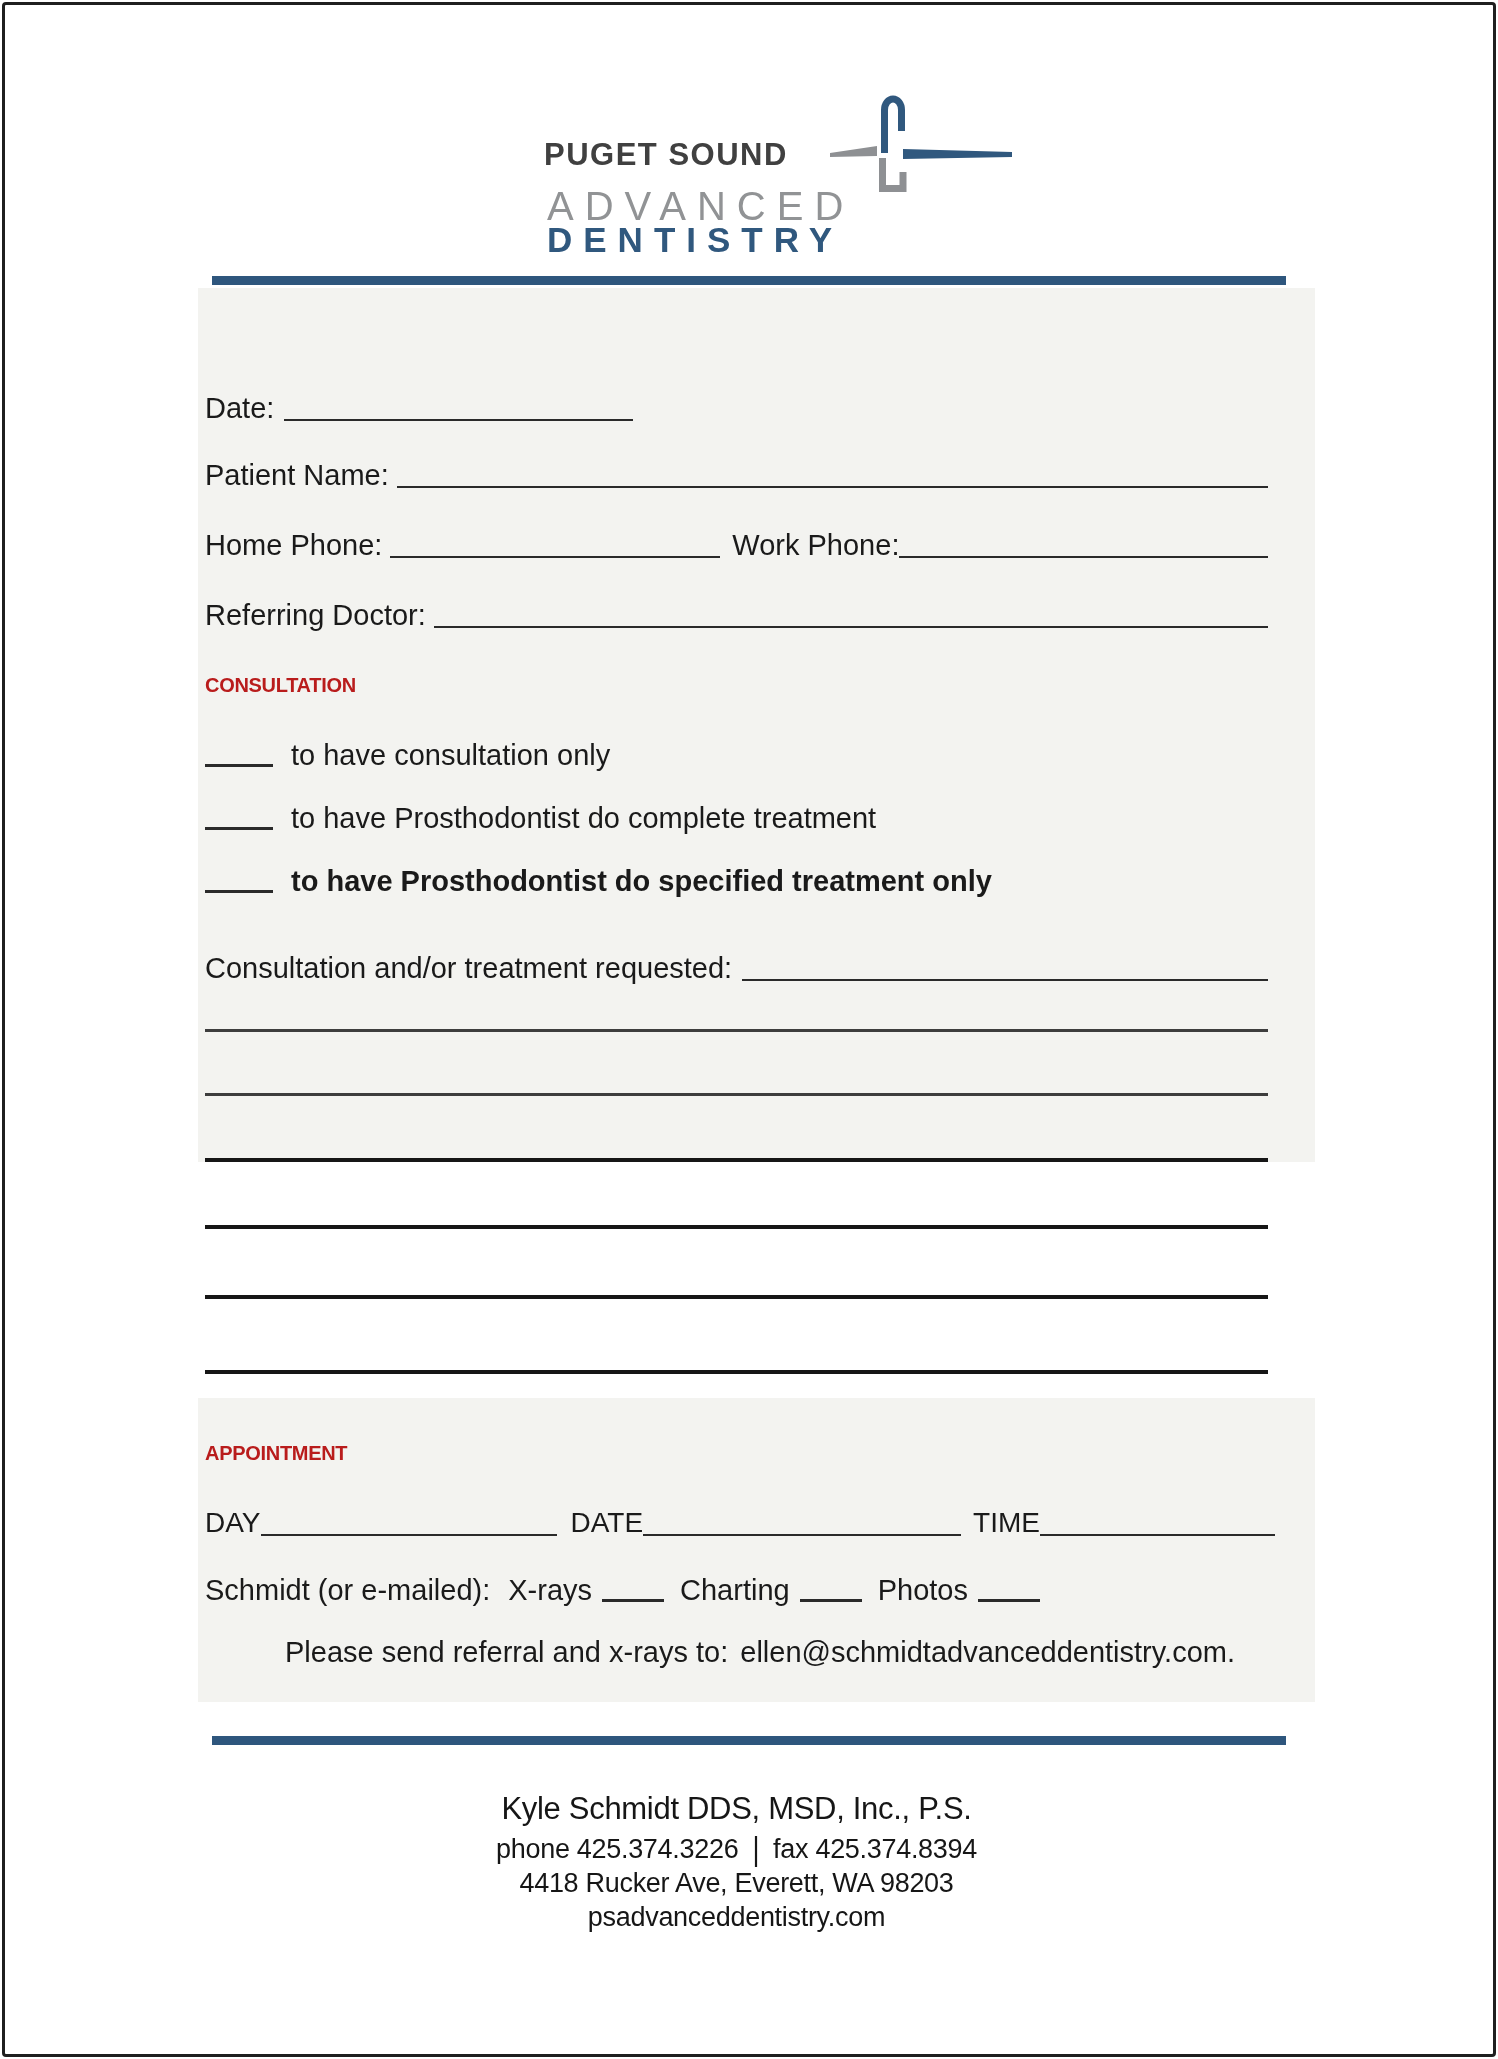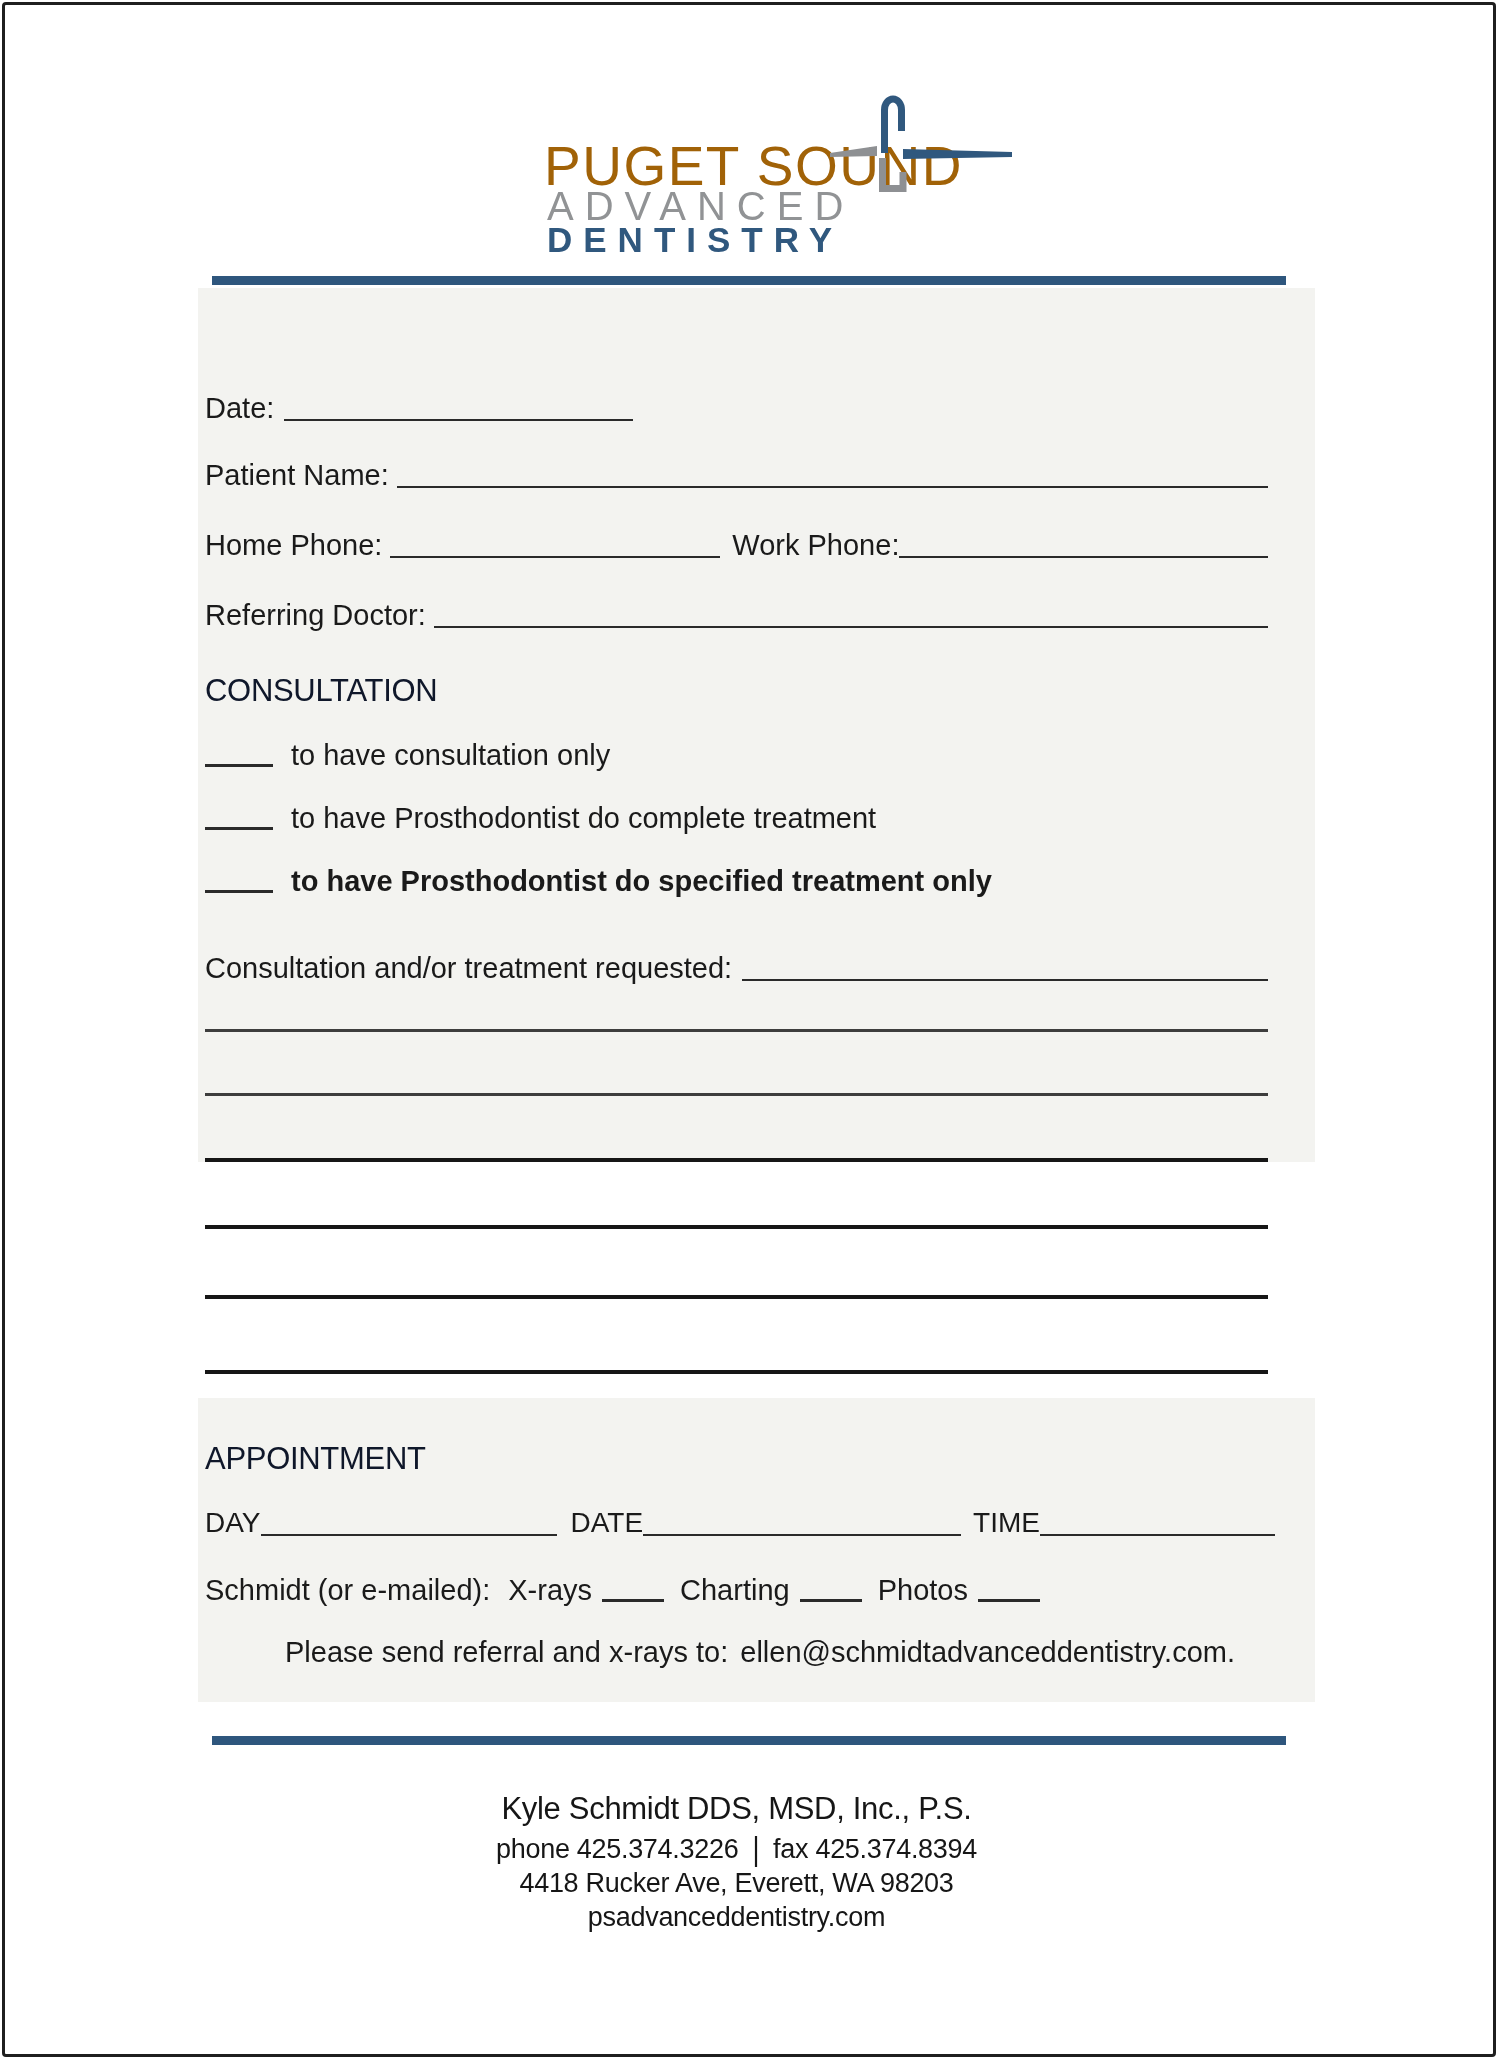--- a/index.html
+++ b/index.html
@@ -3,36 +3,36 @@
 <meta charset="utf-8">
 <style>
   html,body{margin:0;padding:0;background:#e8e8e8;}
   .page{
     position:relative;width:1498px;height:2059px;background:#ffffff;
     font-family:"Liberation Sans","DejaVu Sans",sans-serif;color:#1a1a1a;
     overflow:hidden;margin:0 auto;
   }
   .frame{position:absolute;inset:2px;border:3px solid #1f1f1f;border-radius:4px;pointer-events:none;}
   
-  .wm1{position:absolute;left:544px;top:139px;font-size:55px;font-weight:400;color:#a16207;letter-spacing:1.5px;line-height:1;}
+  .wm1{position:absolute;left:544px;top:139px;font-size:31px;font-weight:700;color:#404040;letter-spacing:1.5px;line-height:1;}
   .wm2{position:absolute;left:547px;top:186px;font-size:40px;font-weight:400;color:#919395;letter-spacing:11px;line-height:1;}
   .wm3{position:absolute;left:547px;top:222px;font-size:35px;font-weight:800;color:#30587E;letter-spacing:11px;line-height:1;}
   .mark{position:absolute;left:818px;top:85px;width:200px;height:115px;}
   .rule{position:absolute;left:212px;width:1074px;height:9px;background:#2E567D;}
   .rule1{top:276px;} .rule2{top:1736px;}
   
   .shade{position:absolute;left:198px;width:1117px;background:#f3f3f0;}
   .shade1{top:288px;height:874px;}
   .shade2{top:1398px;height:304px;}
   
   .row{position:absolute;display:flex;align-items:flex-end;height:42px;font-size:29px;}
   .row .lbl{line-height:34px;white-space:nowrap;}
   .uline{border-bottom:2px solid #2a2a2a;margin-bottom:4px;height:1px;}
   .blank{border-bottom:3px solid #2a2a2a;margin-bottom:5px;height:1px;}
-  .heading{position:absolute;left:205px;font-size:31px;font-weight:400;letter-spacing:-0.3px;color:#0f172a;line-height:1;}
+  .heading{position:absolute;left:205px;font-size:20px;font-weight:700;letter-spacing:-0.3px;color:#b91c1c;line-height:1;}
   .wline{position:absolute;left:205px;width:1063px;height:0;}
   .wline.thin{border-top:3px solid #3d3d3d;}
   .wline.thick{border-top:4px solid #161616;}
   
   .footer{position:absolute;left:0;top:1790px;width:1473px;text-align:center;color:#161616;}
   .f-company{font-size:31px;line-height:38px;letter-spacing:-0.3px;}
   .f-line{font-size:27px;line-height:34px;letter-spacing:-0.3px;}
   .f-div{display:inline-block;margin:0 14px;transform:scaleY(1.25);}
   .send-row .email{margin-left:12px;}
 </style>

